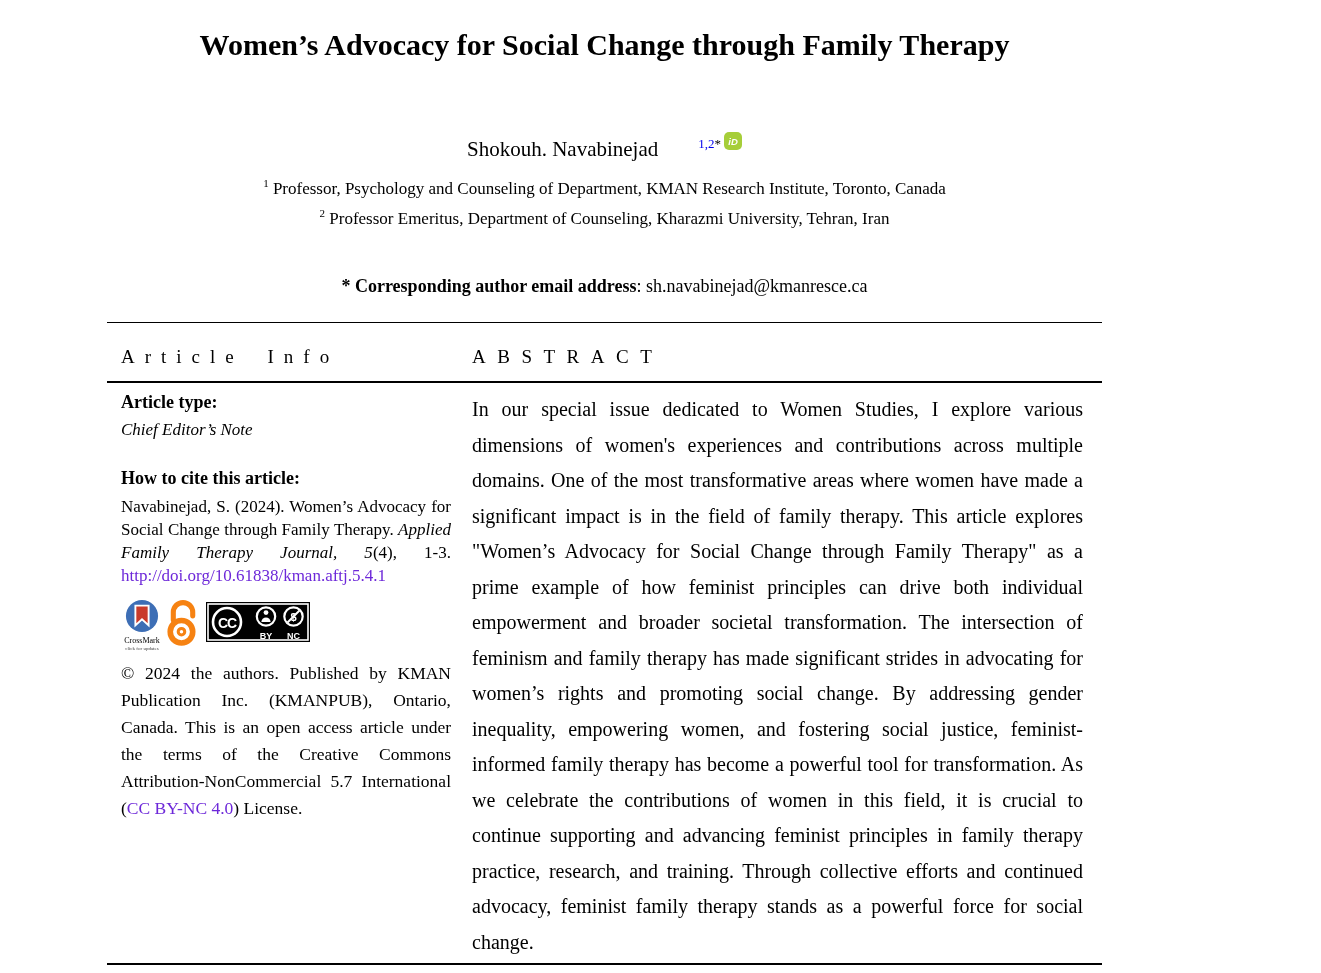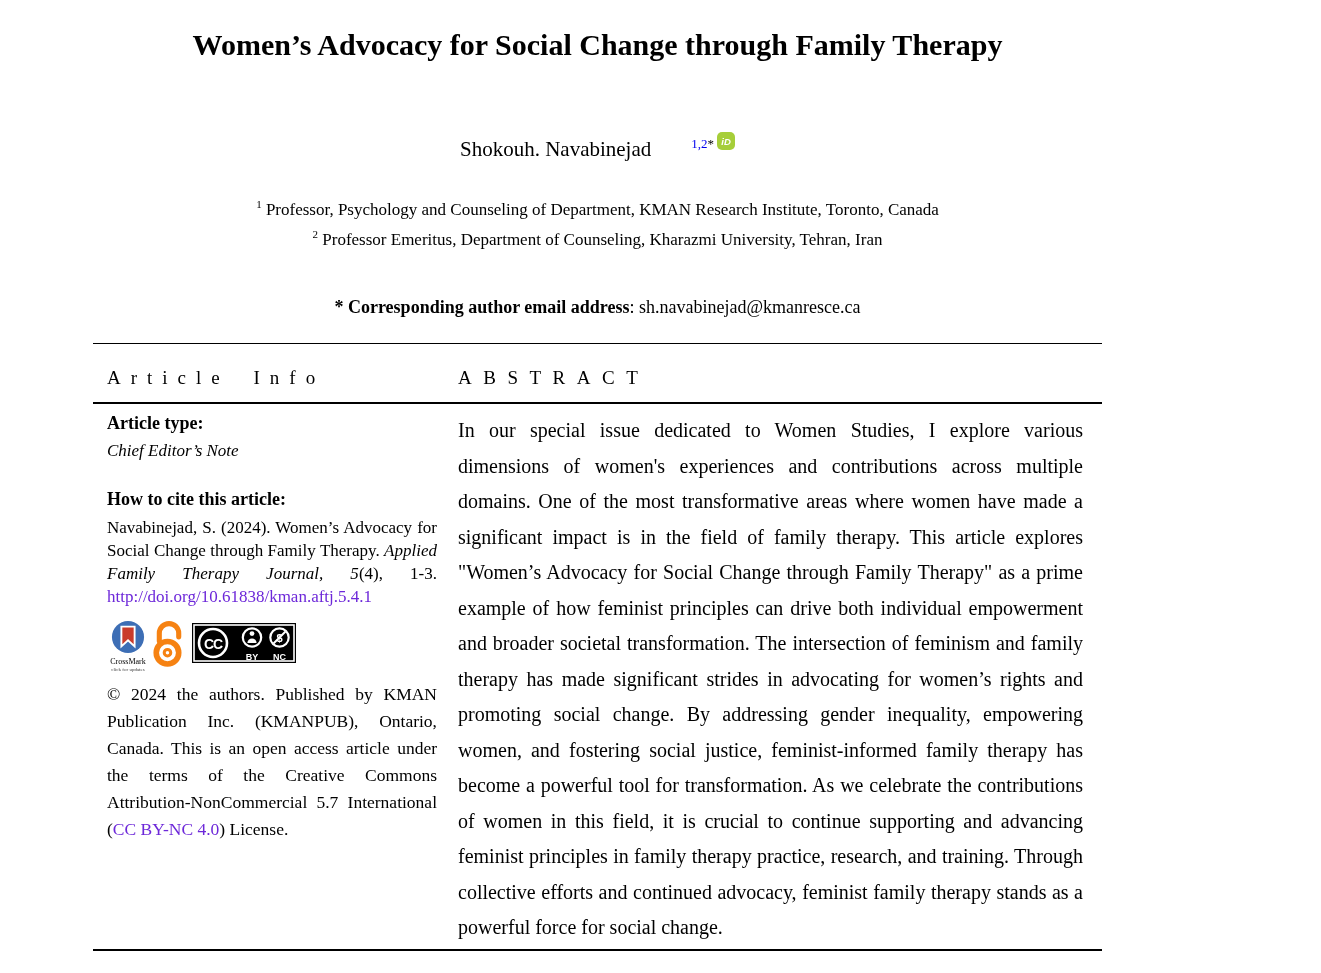--- a/index.html
+++ b/index.html
@@ -5,20 +5,21 @@
   * { box-sizing: border-box; }
   html, body { margin: 0; padding: 0; background: #ffffff; }
   .page {
     position: relative;
     width: 1187px;
     height: 973px;
     background: #ffffff;
     color: #000;
     font-family: "Liberation Serif", serif;
     overflow: hidden;
+    padding-left: 14px;
   }
   .content { margin-left: 93px; margin-right: 85px; }
 
   .title {
     margin: 0;
     padding-top: 27px;
     text-align: center;
     font-size: 30px;
     font-weight: bold;
     line-height: 1.2;
@@ -27,21 +28,21 @@
     margin-top: 69px;
     text-align: center;
     font-size: 21px;
   }
   .author-line sup { font-size: 13px; line-height: 0; }
   .sup-blue { color: #0000EE; margin-left: 40px; }
   .sup-black { color: #000; }
   .orcid-wrap { display: inline-block; vertical-align: 6px; margin-left: 3px; line-height: 0; }
 
   .affiliations {
-    margin-top: 30px;
+    margin-top: 9px;
     text-align: center;
     font-size: 17px;
     line-height: 24px;
   }
   .affiliations sup { font-size: 11px; }
 
   .corresponding {
     margin-top: 46px;
     text-align: center;
     font-size: 18px;

